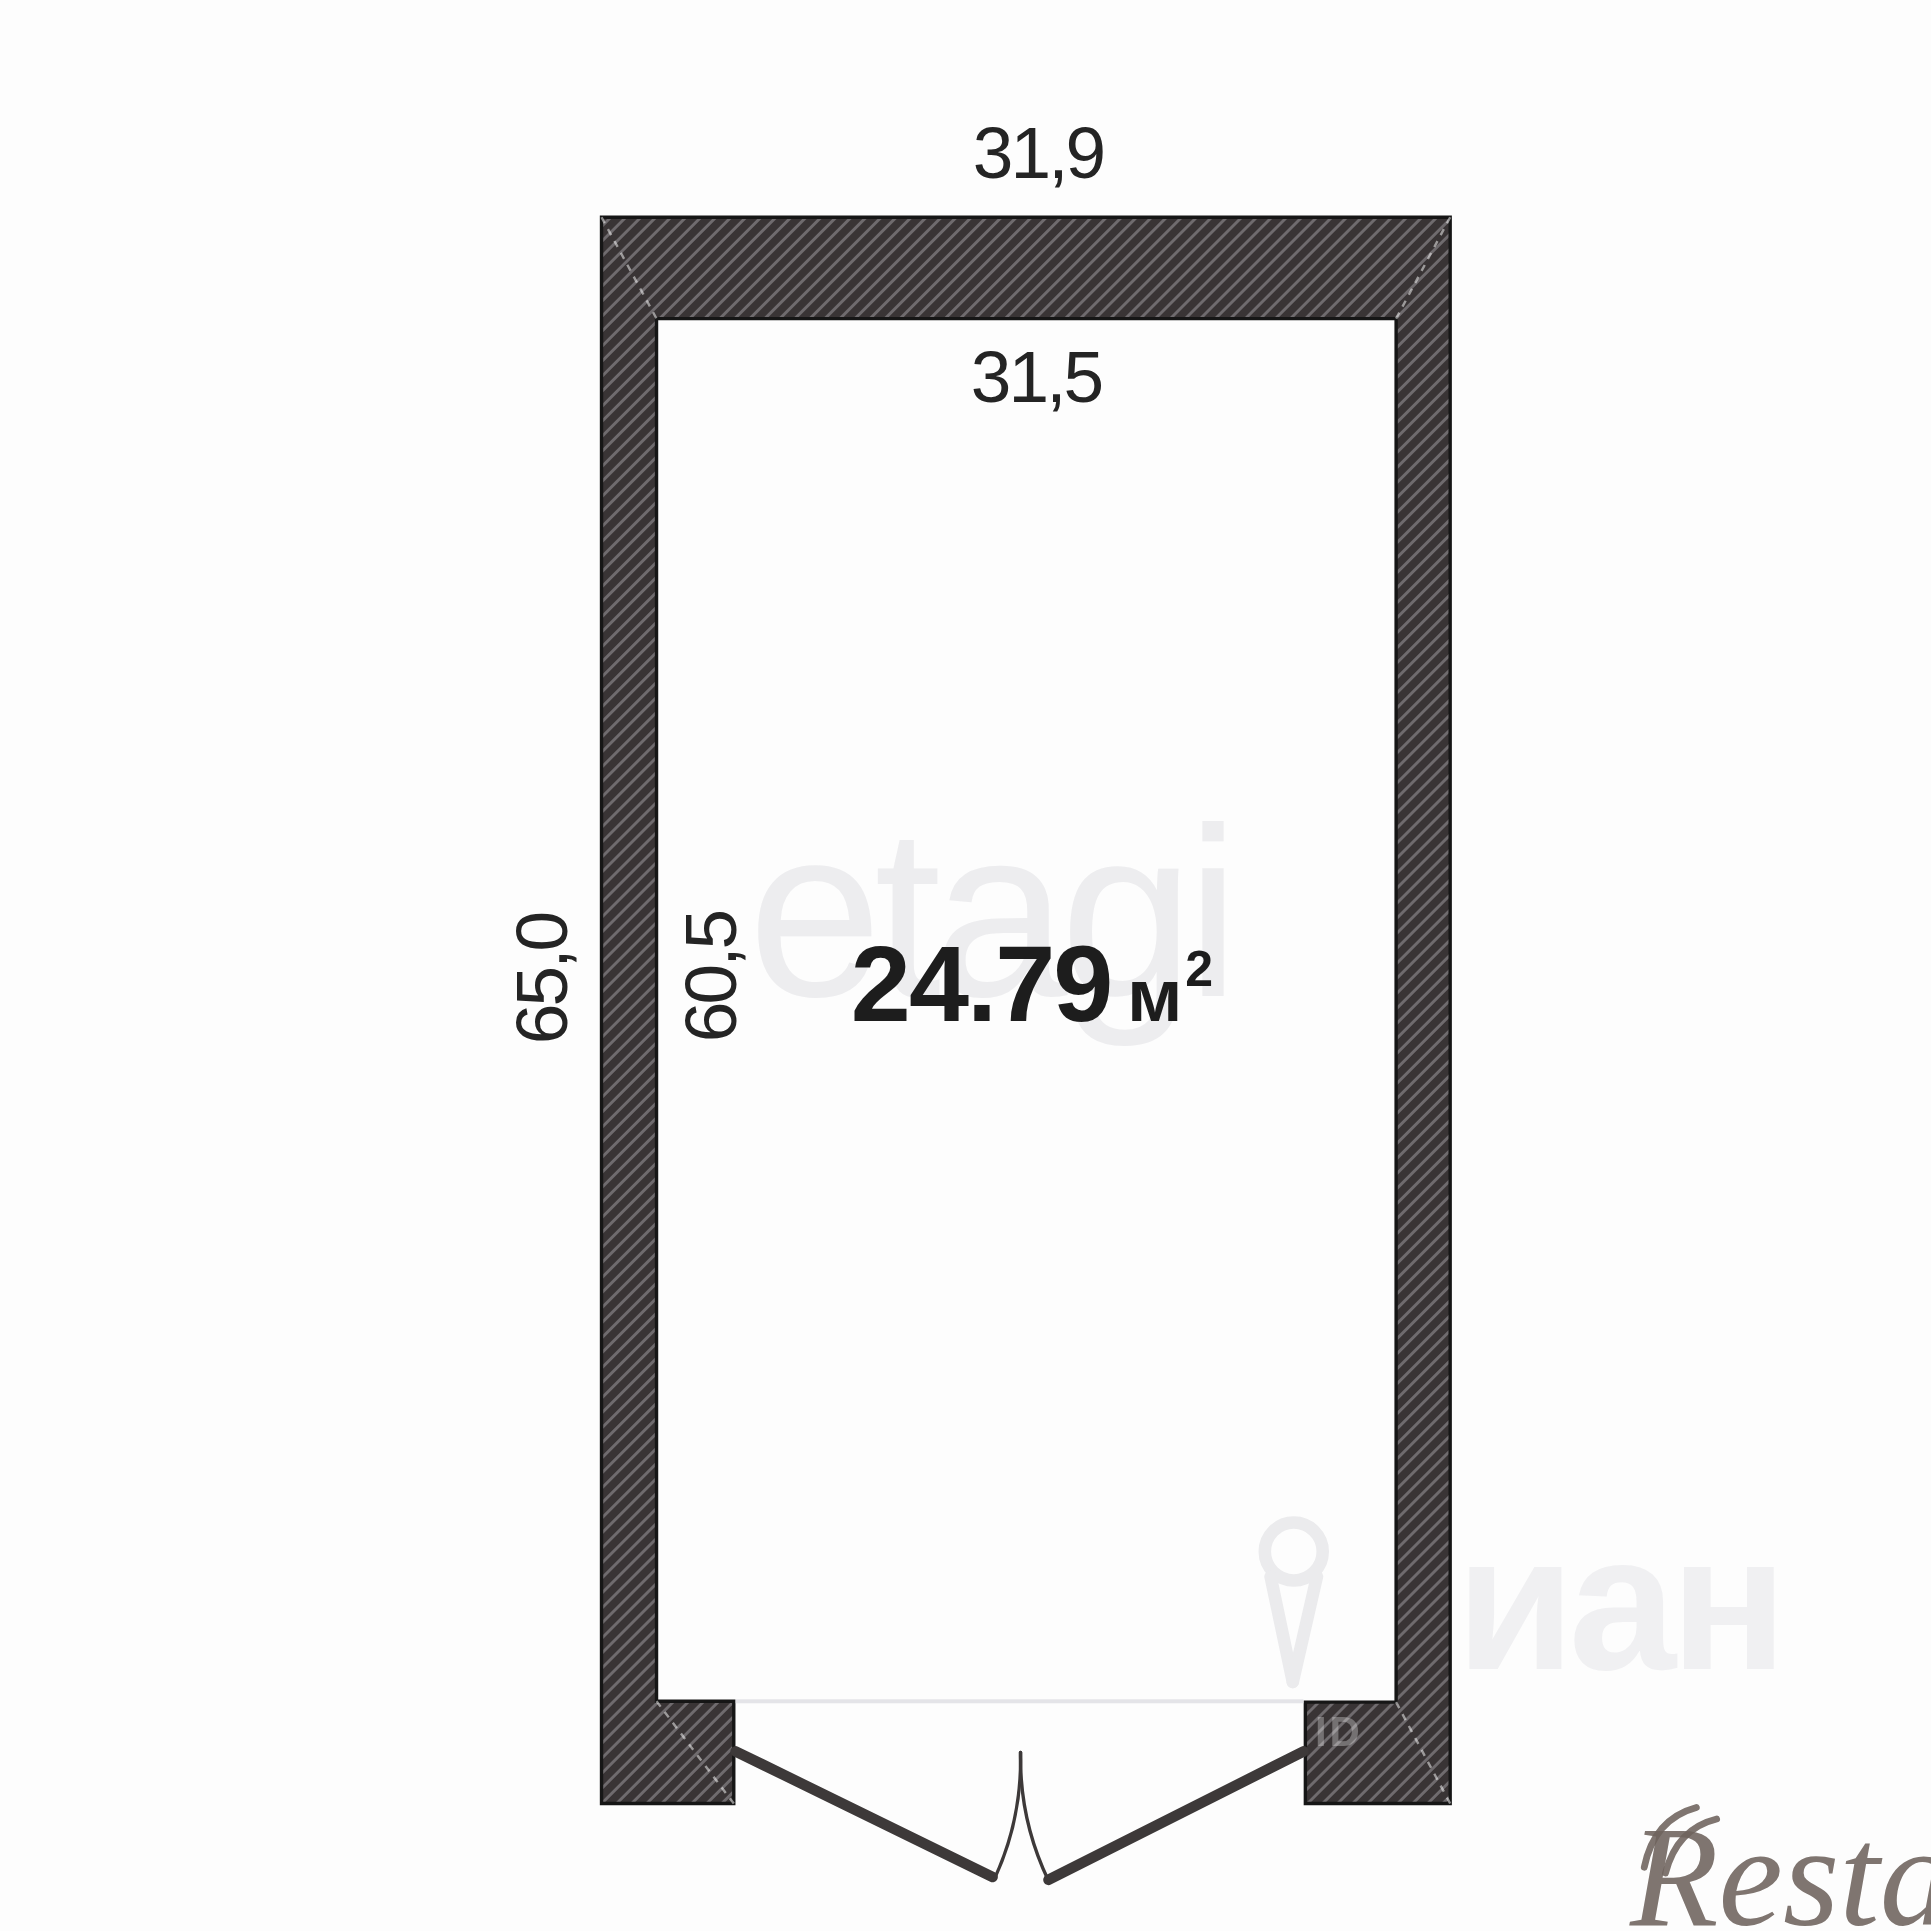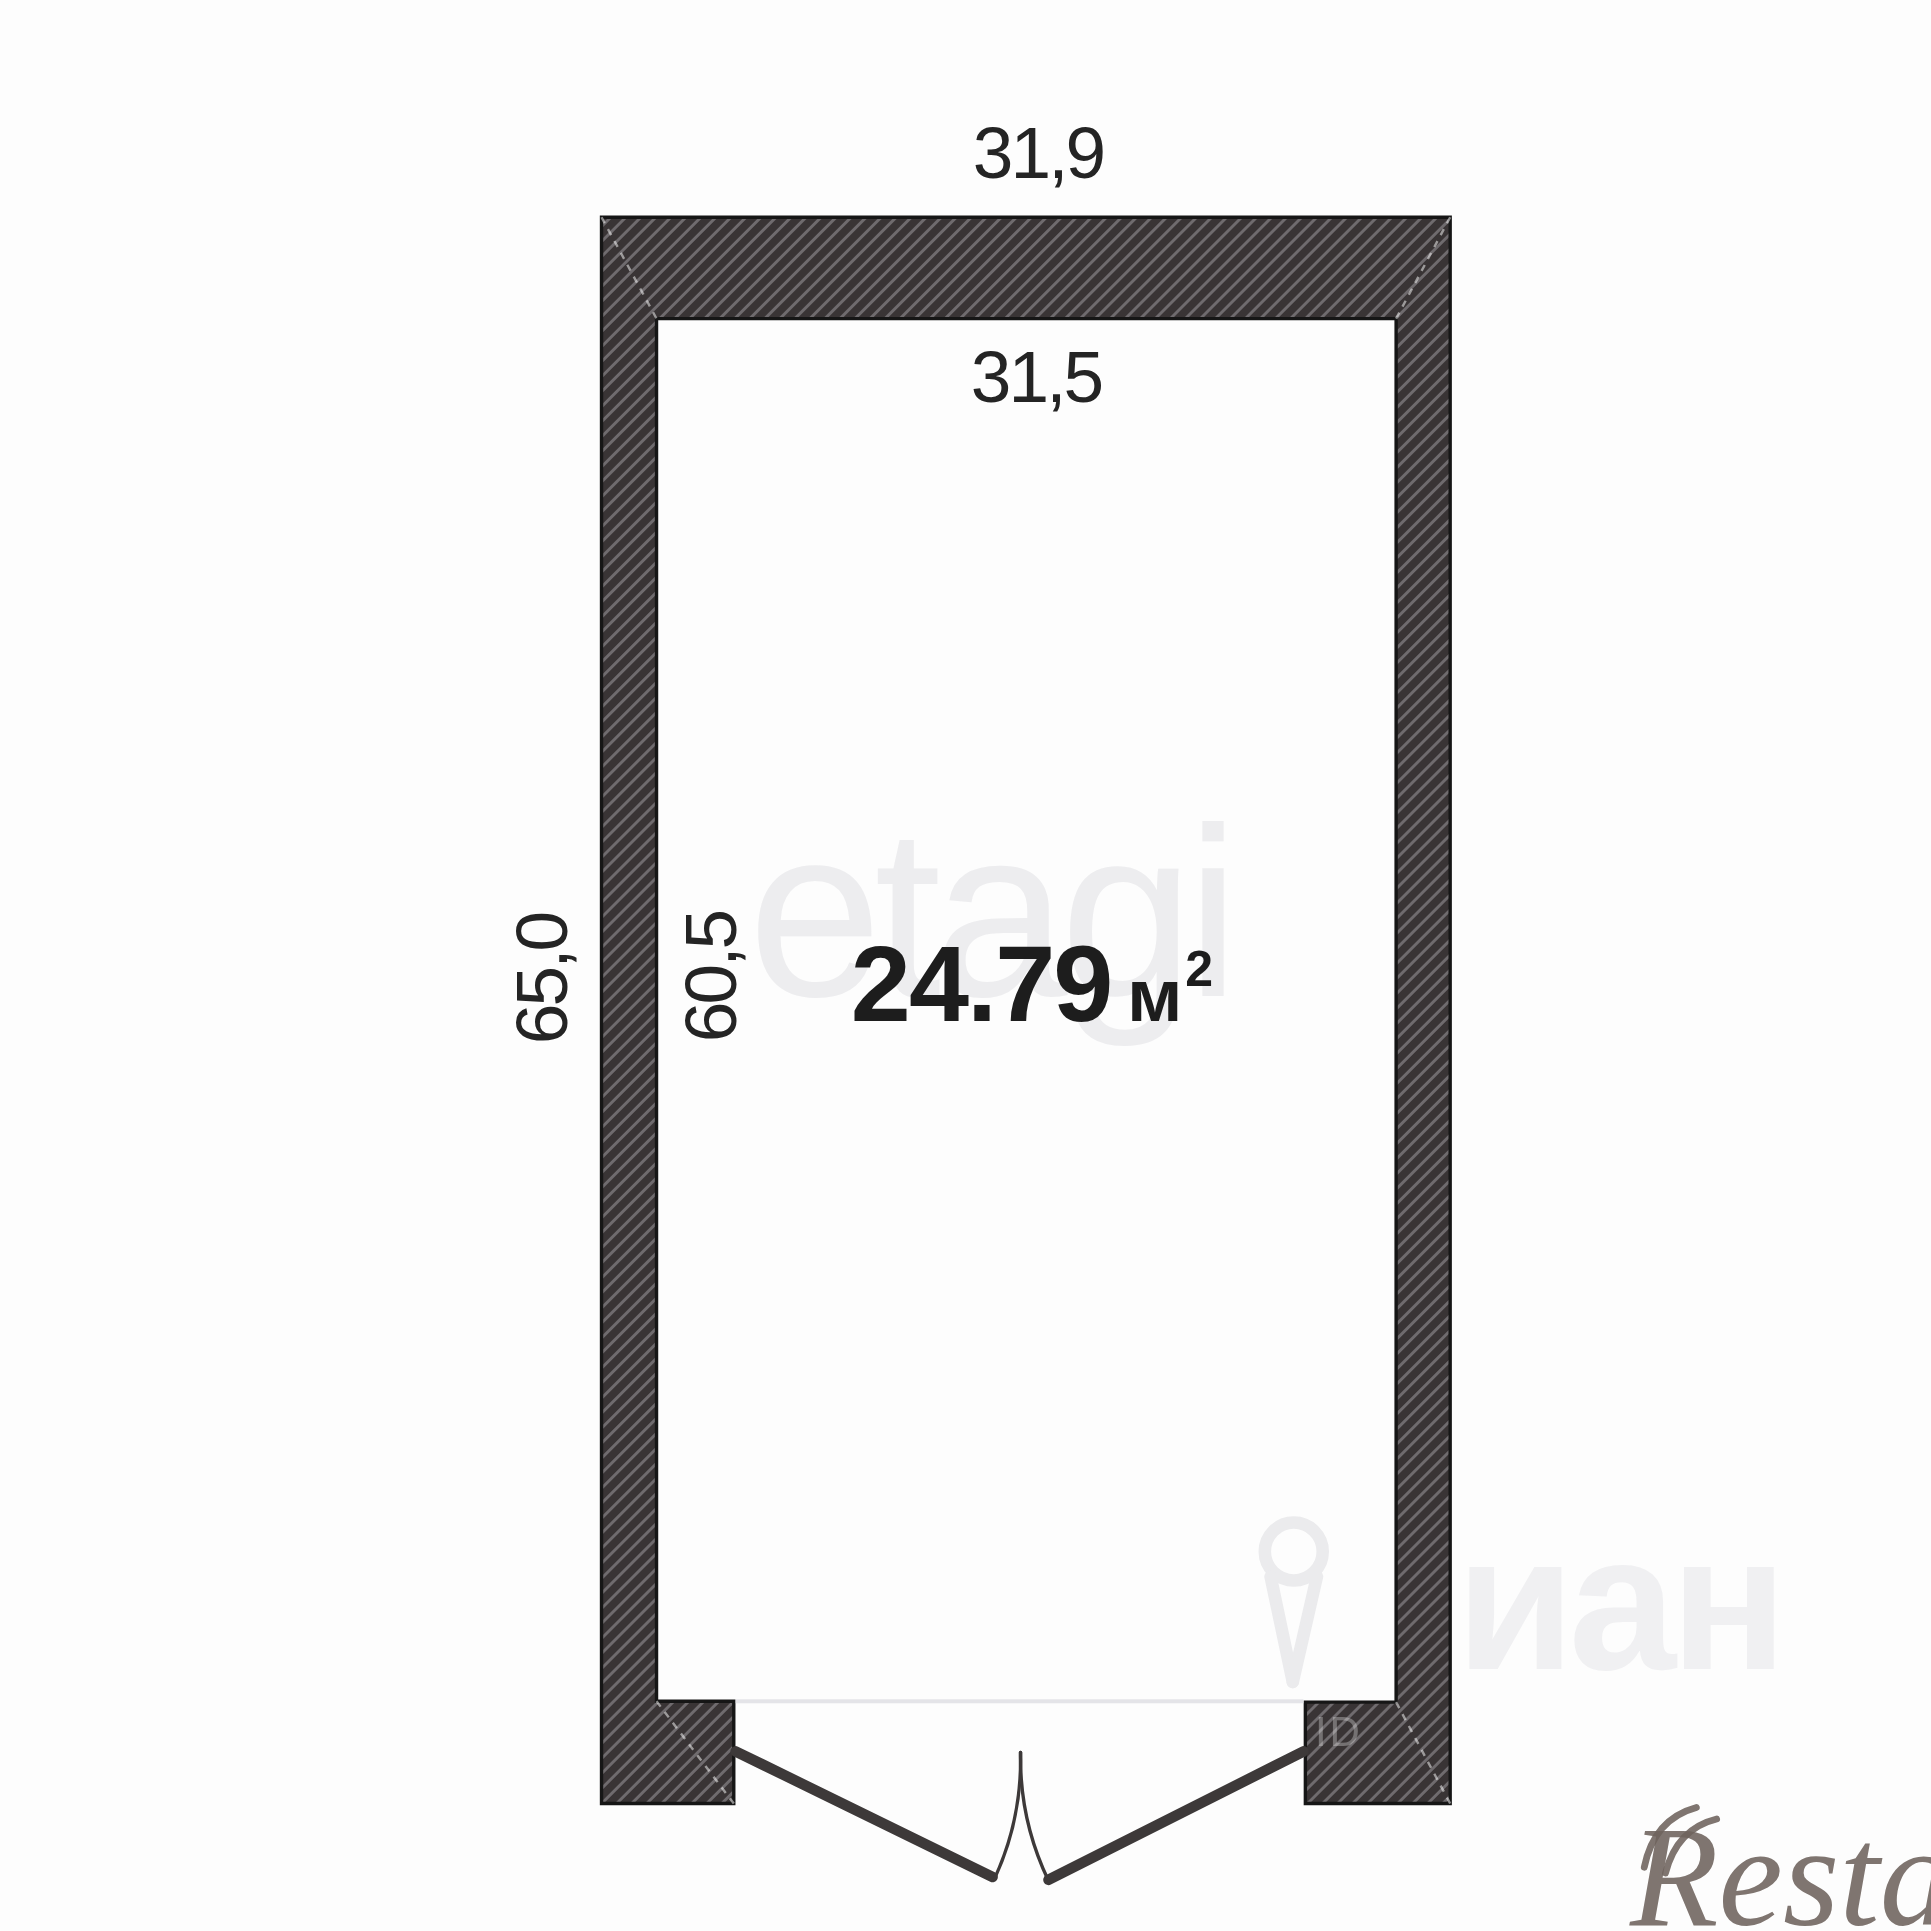--- a/index.html
+++ b/index.html
@@ -33,21 +33,21 @@
     font-size:241px;font-weight:400;letter-spacing:-7.7px;color:#ededef;
     white-space:nowrap;
   }
   .wm-cian{
     position:absolute;left:1456px;top:1506px;line-height:1;
     font-size:193px;font-weight:700;letter-spacing:-5.8px;color:#f0f0f2;
     white-space:nowrap;
   }
   .wm-id{
     position:absolute;left:1315px;top:1711px;line-height:1;
-    font-size:42px;font-weight:400;letter-spacing:2.9px;
+    font-size:42px;font-weight:700;letter-spacing:2.9px;
     color:rgba(255,255,255,0.30);white-space:nowrap;
   }
   .wm-restate{
     position:absolute;left:1630px;top:1804px;line-height:1;
     font-family:"Liberation Serif",serif;font-style:italic;
     font-size:145px;font-weight:400;color:#6e635d;opacity:0.88;
     white-space:nowrap;
   }
 </style>
 </head>

